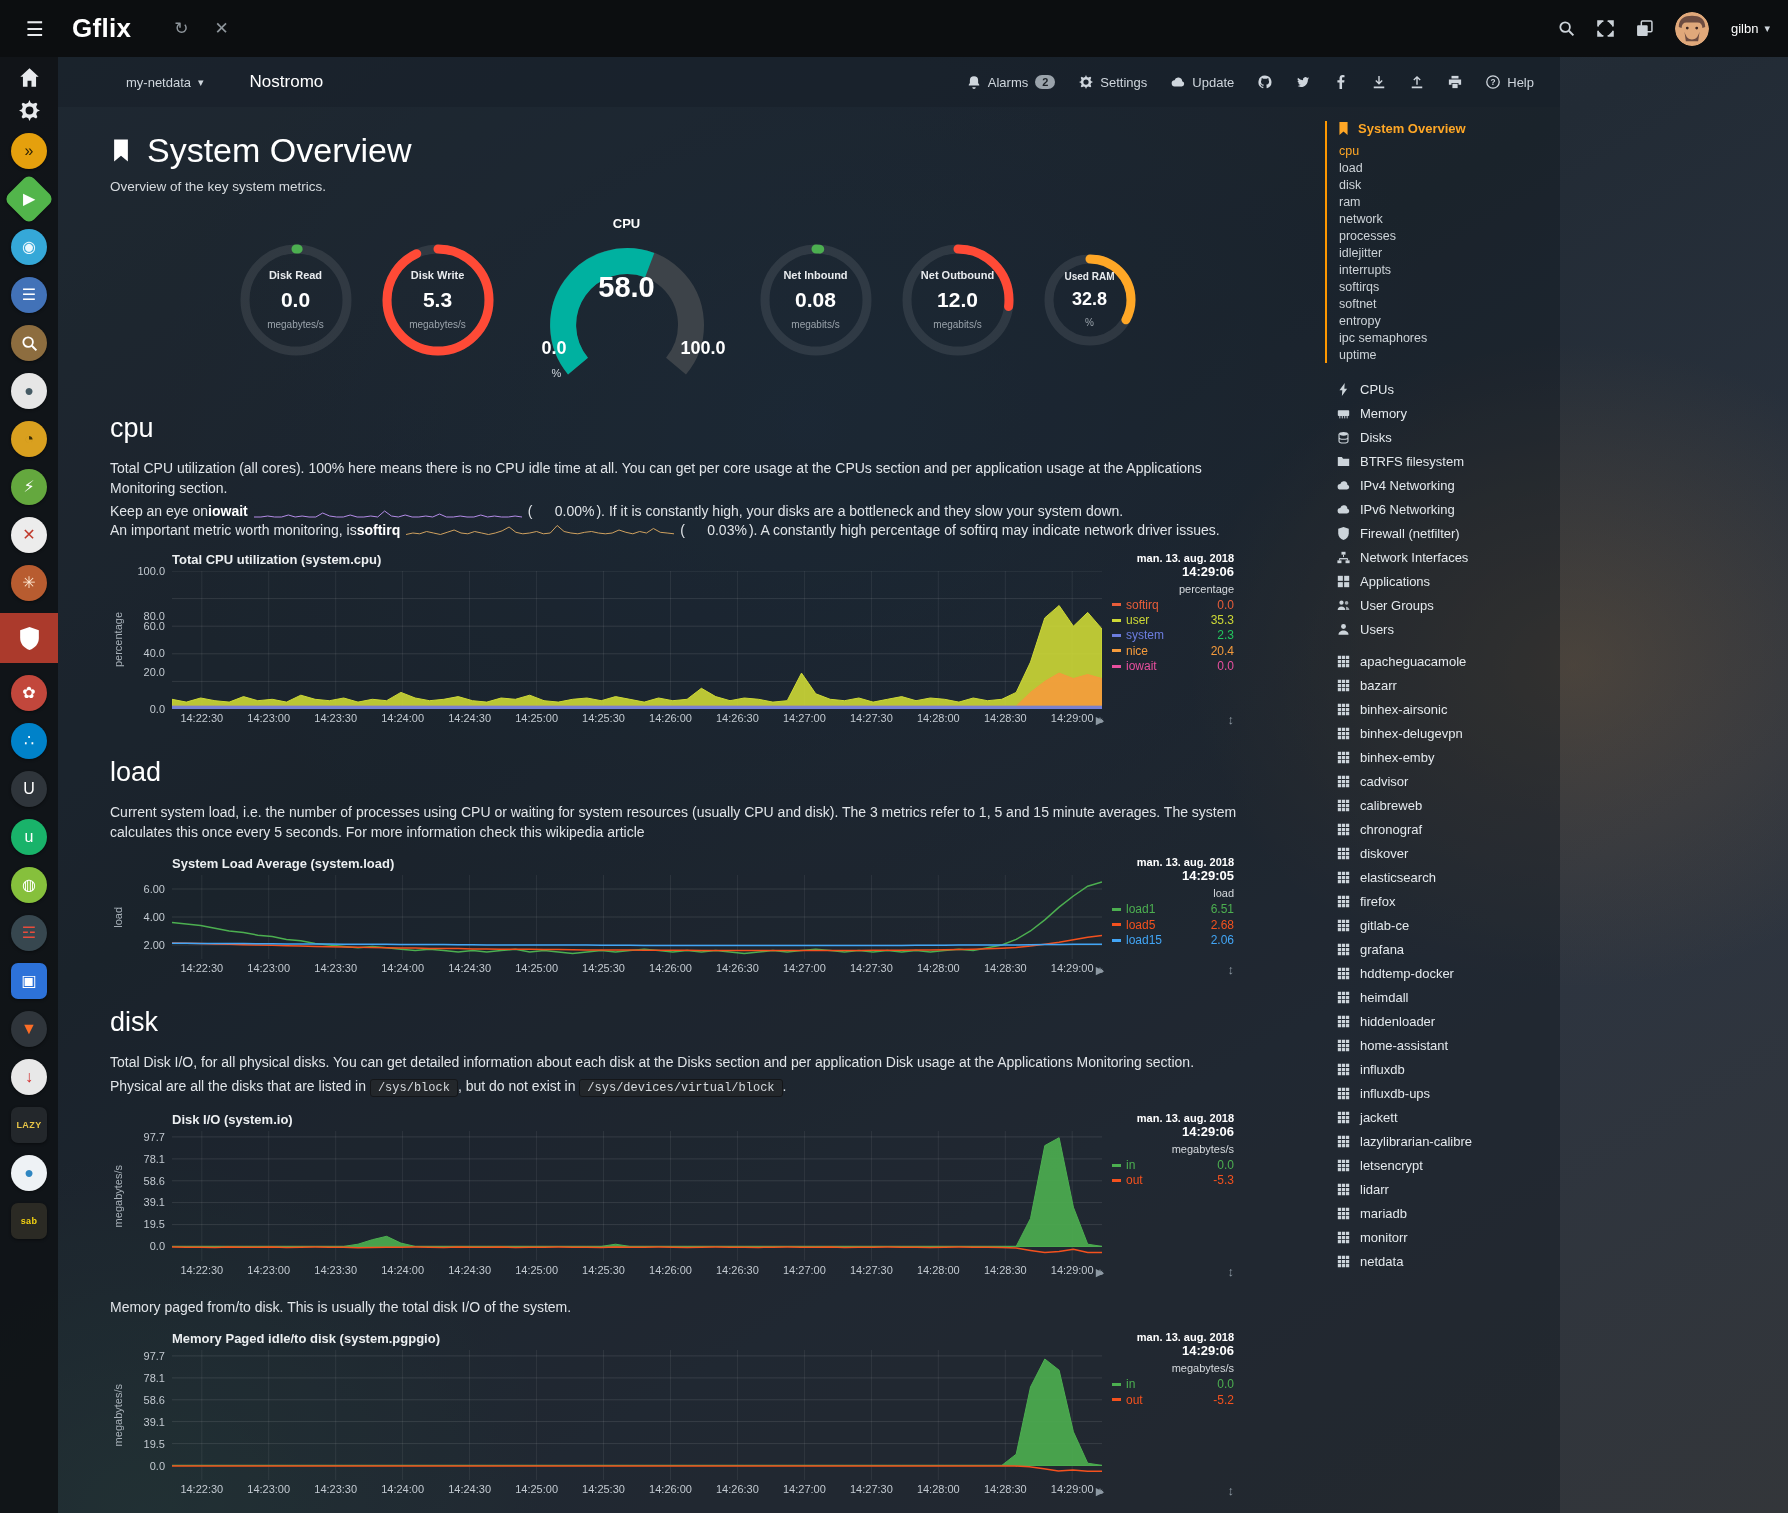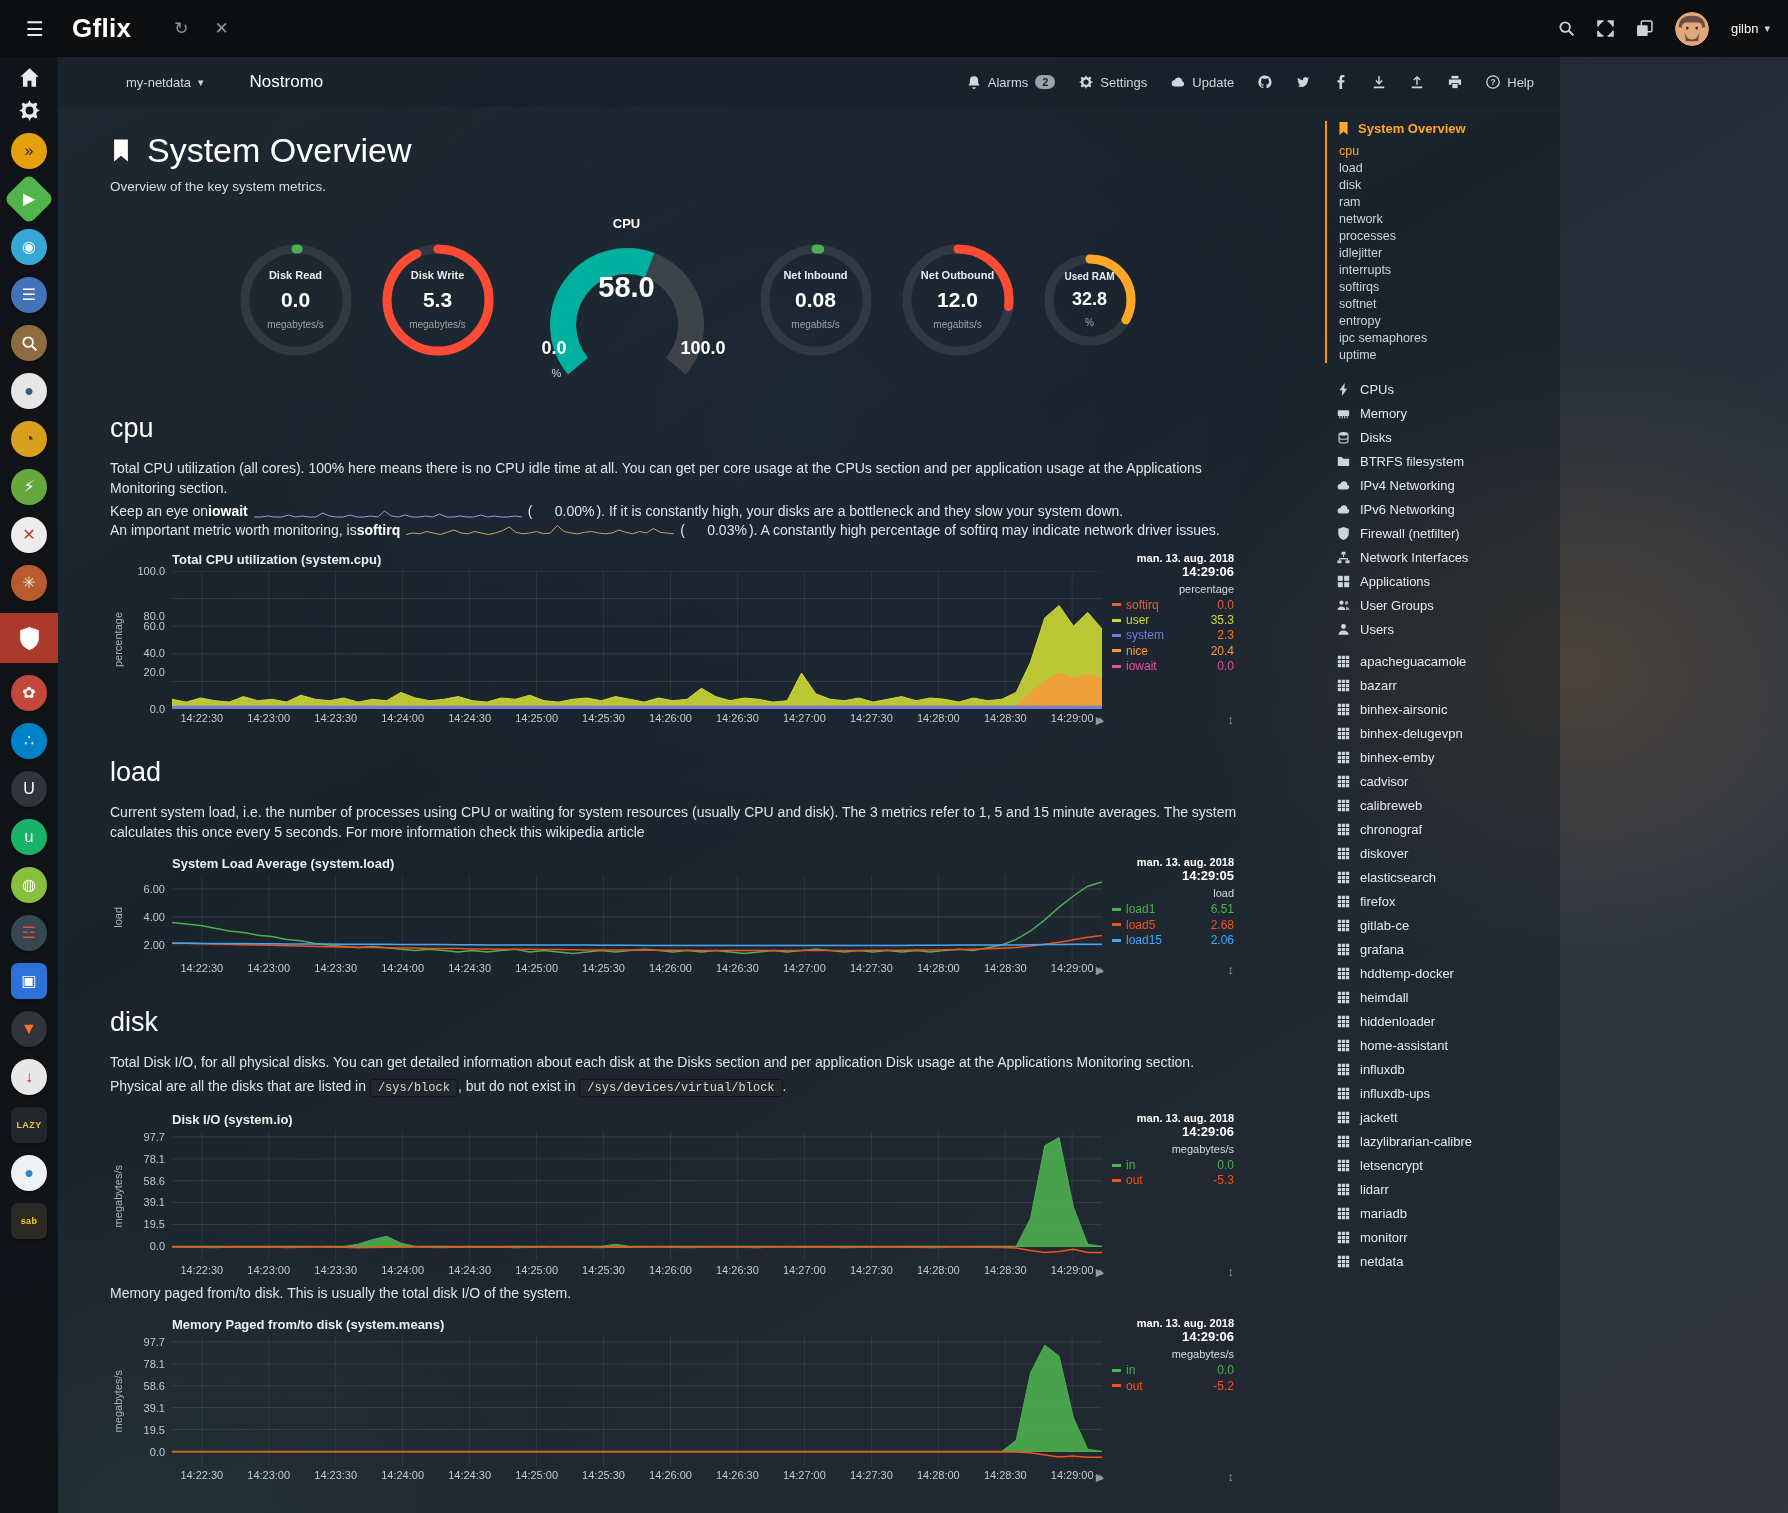--- a/index.html
+++ b/index.html
@@ -551,21 +551,21 @@
       <span class="lg-val" style="color:#e85d3a">0.0</span>
               </div>
               <div class="lg-row">
       <span class="lg-dash" style="background:#cdd836"></span>
       <span class="lg-name" style="color:#cdd836">user</span>
       <span class="lg-val" style="color:#cdd836">35.3</span>
               </div>
               <div class="lg-row">
       <span class="lg-dash" style="background:#6c7ddf"></span>
       <span class="lg-name" style="color:#6c7ddf">system</span>
-      <span class="lg-val" style="color:#f97316">2.3</span>
+      <span class="lg-val" style="color:#22c55e">2.3</span>
               </div>
               <div class="lg-row">
       <span class="lg-dash" style="background:#f59b3c"></span>
       <span class="lg-name" style="color:#f59b3c">nice</span>
       <span class="lg-val" style="color:#f59b3c">20.4</span>
               </div>
               <div class="lg-row">
       <span class="lg-dash" style="background:#e84f9e"></span>
       <span class="lg-name" style="color:#e84f9e">iowait</span>
       <span class="lg-val" style="color:#e84f9e">0.0</span>
@@ -755,25 +755,25 @@
               <div class="lg-row">
       <span class="lg-dash" style="background:#f4511e"></span>
       <span class="lg-name" style="color:#f4511e">out</span>
       <span class="lg-val" style="color:#f4511e">-5.3</span>
               </div>
             </div>
           <div class="nd-resize">↕</div>
         </div>
       </div>
 
-      <p class="desc" style="margin-top:4px">Memory paged from/to disk. This is usually the total disk I/O of the system.</p>
+      <p class="desc" style="margin-top:18px">Memory paged from/to disk. This is usually the total disk I/O of the system.</p>
 
       <div class="nd-chart" style="--ph:130px">
         <div class="nd-left">
-          <div class="nd-title">Memory Paged from/to disk (system.means)</div>
+          <div class="nd-title">Memory Paged idle/to disk (system.pgpgio)</div>
           <div class="nd-body">
             <div class="nd-ylab">
                 <span>megabytes/s</span>
               </div>
             <div class="nd-yaxis">
                 <span style="top:-0.1px">97.7</span>
                 <span style="top:21.9px">78.1</span>
                 <span style="top:43.8px">58.6</span>
                 <span style="top:65.6px">39.1</span>
                 <span style="top:87.6px">19.5</span>

